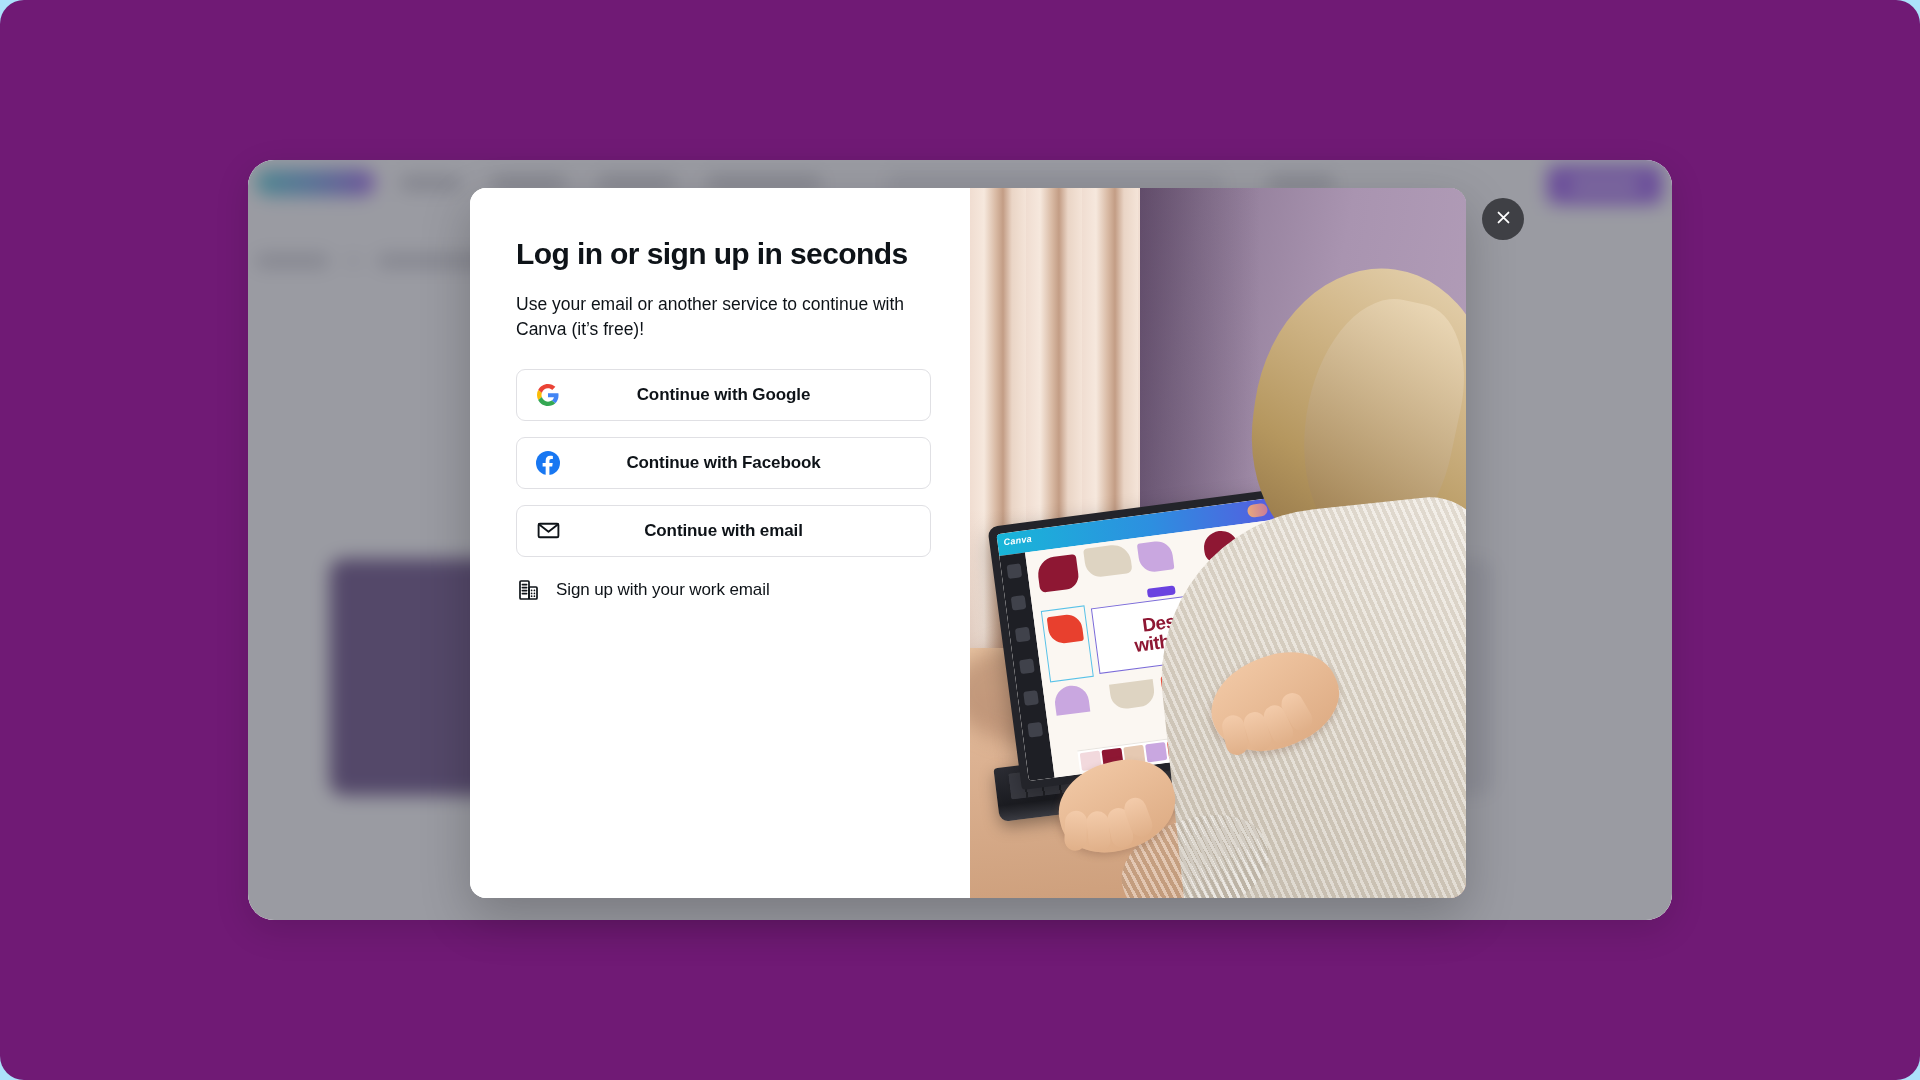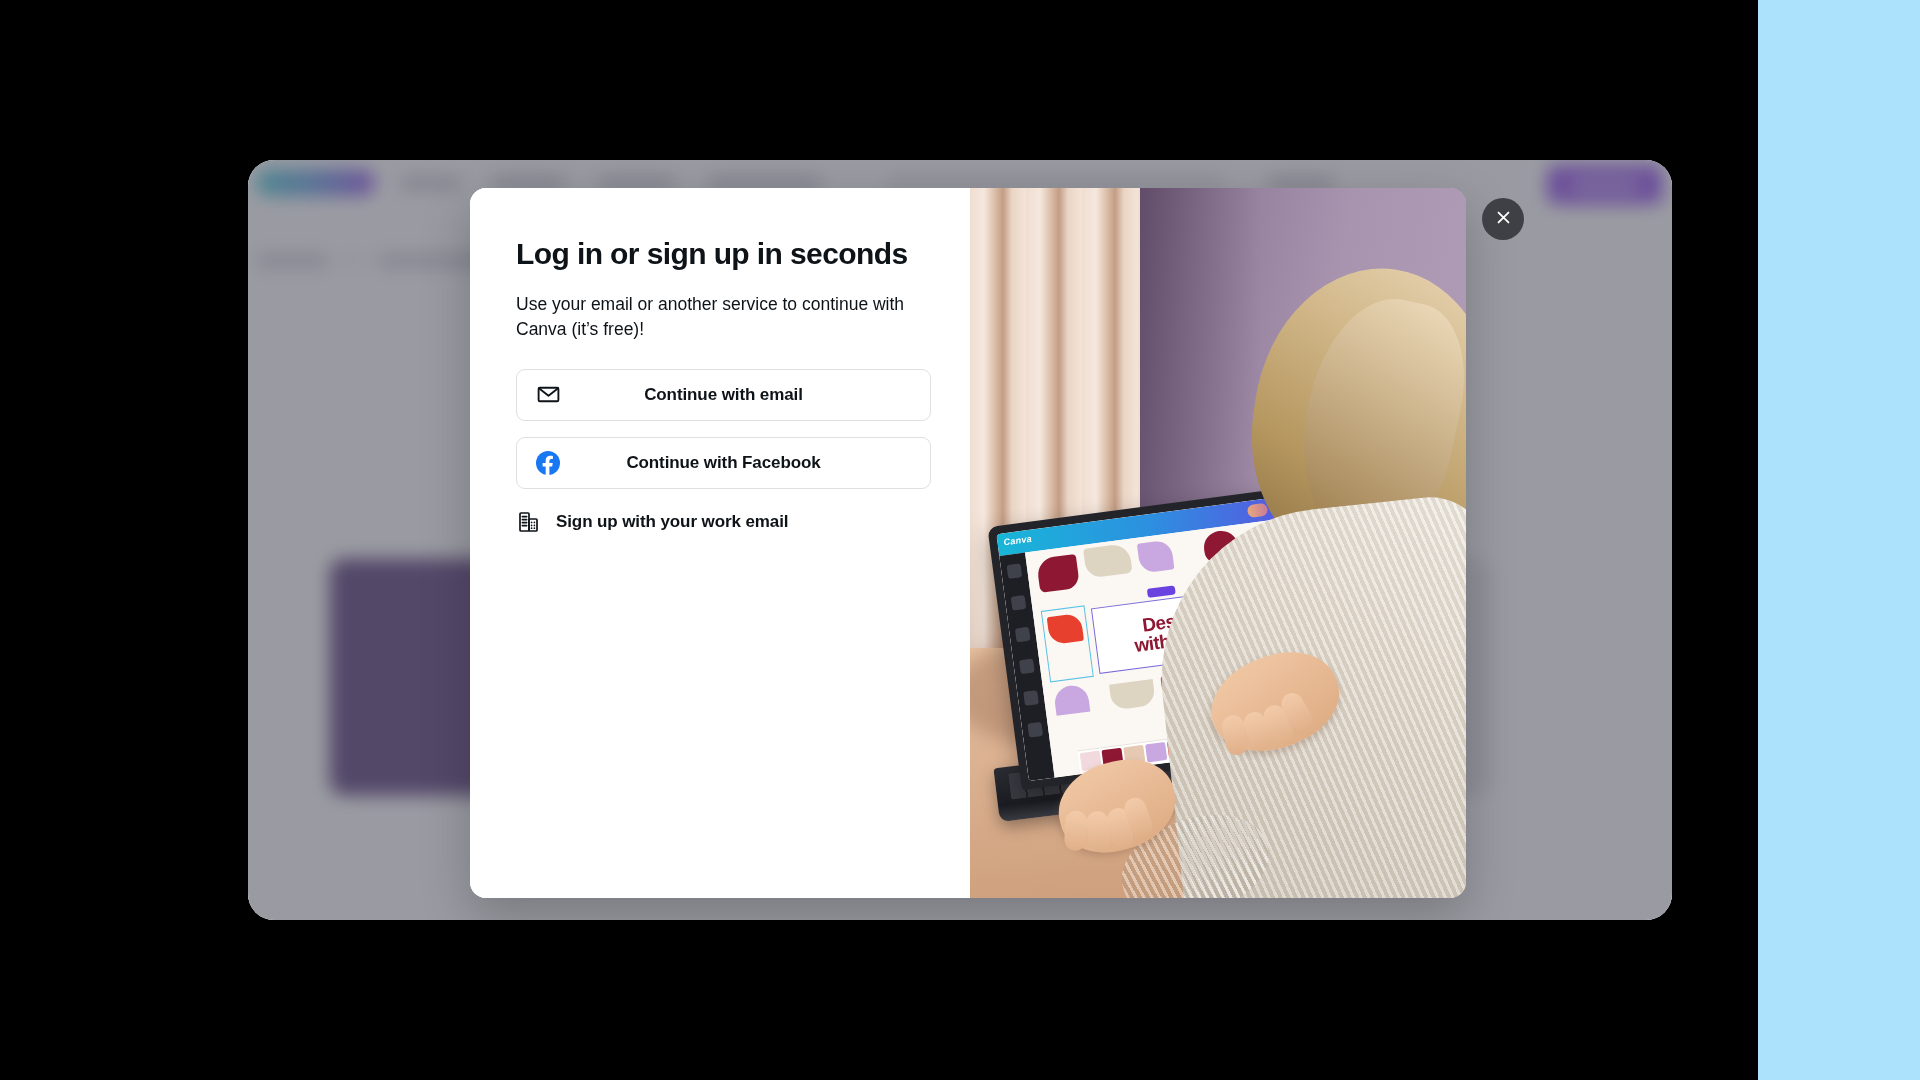--- a/index.html
+++ b/index.html
@@ -8,22 +8,23 @@
   html, body {
     width:1920px; height:1080px;
     overflow:hidden;
     background:#ace2fb;
     font-family:"Liberation Sans", sans-serif;
     -webkit-font-smoothing:antialiased;
   }
 
   #stage {
     position:relative;
-    width:1758px; height:1080px;
-    background:#000000;
+    width:1920px; height:1080px;
+    background:#701a75;
+    border-radius:24px;
   }
 
   
   .bg-card {
     position:absolute;
     left:248px; top:160px;
     width:1424px; height:760px;
     border-radius:26px;
     overflow:hidden;
     background:#f4f4f6;
@@ -183,21 +184,21 @@
     gap:14px;
     cursor:pointer;
     width:415px;
     padding:4px 0;
     background:none; border:none;
     font-family:inherit;
   }
   .work-ico { width:26px; height:26px; display:flex; align-items:center; justify-content:center; flex:0 0 26px; }
   .work-label {
     font-size:17px;
-    font-weight:700;
+    font-weight:400;
     color:#0e1318;
     letter-spacing:-0.1px;
   }
 
   
   .modal-right {
     flex:1 1 auto;
     position:relative;
     overflow:hidden;
     background:#9d88a6;
@@ -477,39 +478,50 @@
     <div class="bg-scrim"></div>
   </div>
 
   <div class="modal">
 
     <div class="modal-left">
 
       <div class="modal-title">Log in or sign up in seconds</div>
       <div class="modal-sub">Use your email or another service to continue with Canva (it’s free)!</div>
 
+      <button class="oauth-btn">
+        <span class="oauth-ico">
+          <svg width="22" height="22" viewBox="0 0 48 48" aria-hidden="true">
+            <path fill="#EA4335" d="M24 9.5c3.54 0 6.71 1.22 9.21 3.6l6.85-6.85C35.9 2.38 30.47 0 24 0 14.62 0 6.51 5.38 2.56 13.22l7.98 6.19C12.43 13.72 17.74 9.5 24 9.5z"></path>
+            <path fill="#4285F4" d="M46.98 24.55c0-1.57-.15-3.09-.38-4.55H24v9.02h12.94c-.58 2.96-2.26 5.48-4.78 7.18l7.73 6c4.51-4.18 7.09-10.36 7.09-17.65z"></path>
+            <path fill="#FBBC05" d="M10.53 28.59c-.48-1.45-.76-2.99-.76-4.59s.27-3.14.76-4.59l-7.98-6.19C.92 16.46 0 20.12 0 24c0 3.88.92 7.54 2.56 10.78l7.97-6.19z"></path>
+            <path fill="#34A853" d="M24 48c6.48 0 11.93-2.13 15.89-5.81l-7.73-6c-2.15 1.45-4.92 2.3-8.16 2.3-6.26 0-11.57-4.22-13.47-9.91l-7.98 6.19C6.51 42.62 14.62 48 24 48z"></path>
+          </svg>
+        </span>
+        <span class="oauth-label">Continue with Google</span>
+      </button>
+
+      <button class="oauth-btn">
+        <span class="oauth-ico">
+          <svg width="24" height="24" viewBox="0 0 24 24" aria-hidden="true">
+            <circle cx="12" cy="12" r="12" fill="#1877f2"></circle>
+            <path fill="#fff" d="M16.2 15.5l.53-3.47h-3.33V9.78c0-.95.47-1.88 1.96-1.88h1.51V4.95s-1.37-.23-2.68-.23c-2.74 0-4.53 1.66-4.53 4.66v2.65H6.61v3.47h3.05v8.39a12.1 12.1 0 003.74 0V15.5h2.8z"></path>
+          </svg>
+        </span>
+        <span class="oauth-label">Continue with Facebook</span>
+      </button>
 
       <button class="oauth-btn">
         <span class="oauth-ico">
           <svg width="25" height="25" viewBox="0 0 24 24" fill="none" stroke="#0e1318" stroke-width="1.8" stroke-linecap="round" stroke-linejoin="round" aria-hidden="true">
             <rect x="2.5" y="5.5" width="19" height="13" rx="1.2"></rect>
             <path d="M2.8 6.1l9.2 7.1 9.2-7.1"></path>
           </svg>
         </span>
         <span class="oauth-label">Continue with email</span>
-      </button>
-
-      <button class="oauth-btn">
-        <span class="oauth-ico">
-          <svg width="24" height="24" viewBox="0 0 24 24" aria-hidden="true">
-            <circle cx="12" cy="12" r="12" fill="#1877f2"></circle>
-            <path fill="#fff" d="M16.2 15.5l.53-3.47h-3.33V9.78c0-.95.47-1.88 1.96-1.88h1.51V4.95s-1.37-.23-2.68-.23c-2.74 0-4.53 1.66-4.53 4.66v2.65H6.61v3.47h3.05v8.39a12.1 12.1 0 003.74 0V15.5h2.8z"></path>
-          </svg>
-        </span>
-        <span class="oauth-label">Continue with Facebook</span>
       </button>
 
 
 
       <button class="work-email">
         <span class="work-ico">
           <svg width="24" height="24" viewBox="0 0 24 24" fill="none" stroke="#0e1318" stroke-width="1.7" stroke-linecap="round" stroke-linejoin="round" aria-hidden="true">
             <rect x="3" y="3" width="9" height="18" rx="1"></rect>
             <rect x="12" y="9" width="8" height="12" rx="1"></rect>
             <path d="M5.4 6.6h4.2M5.4 9.6h4.2M5.4 12.6h4.2M5.4 15.6h4.2"></path>

